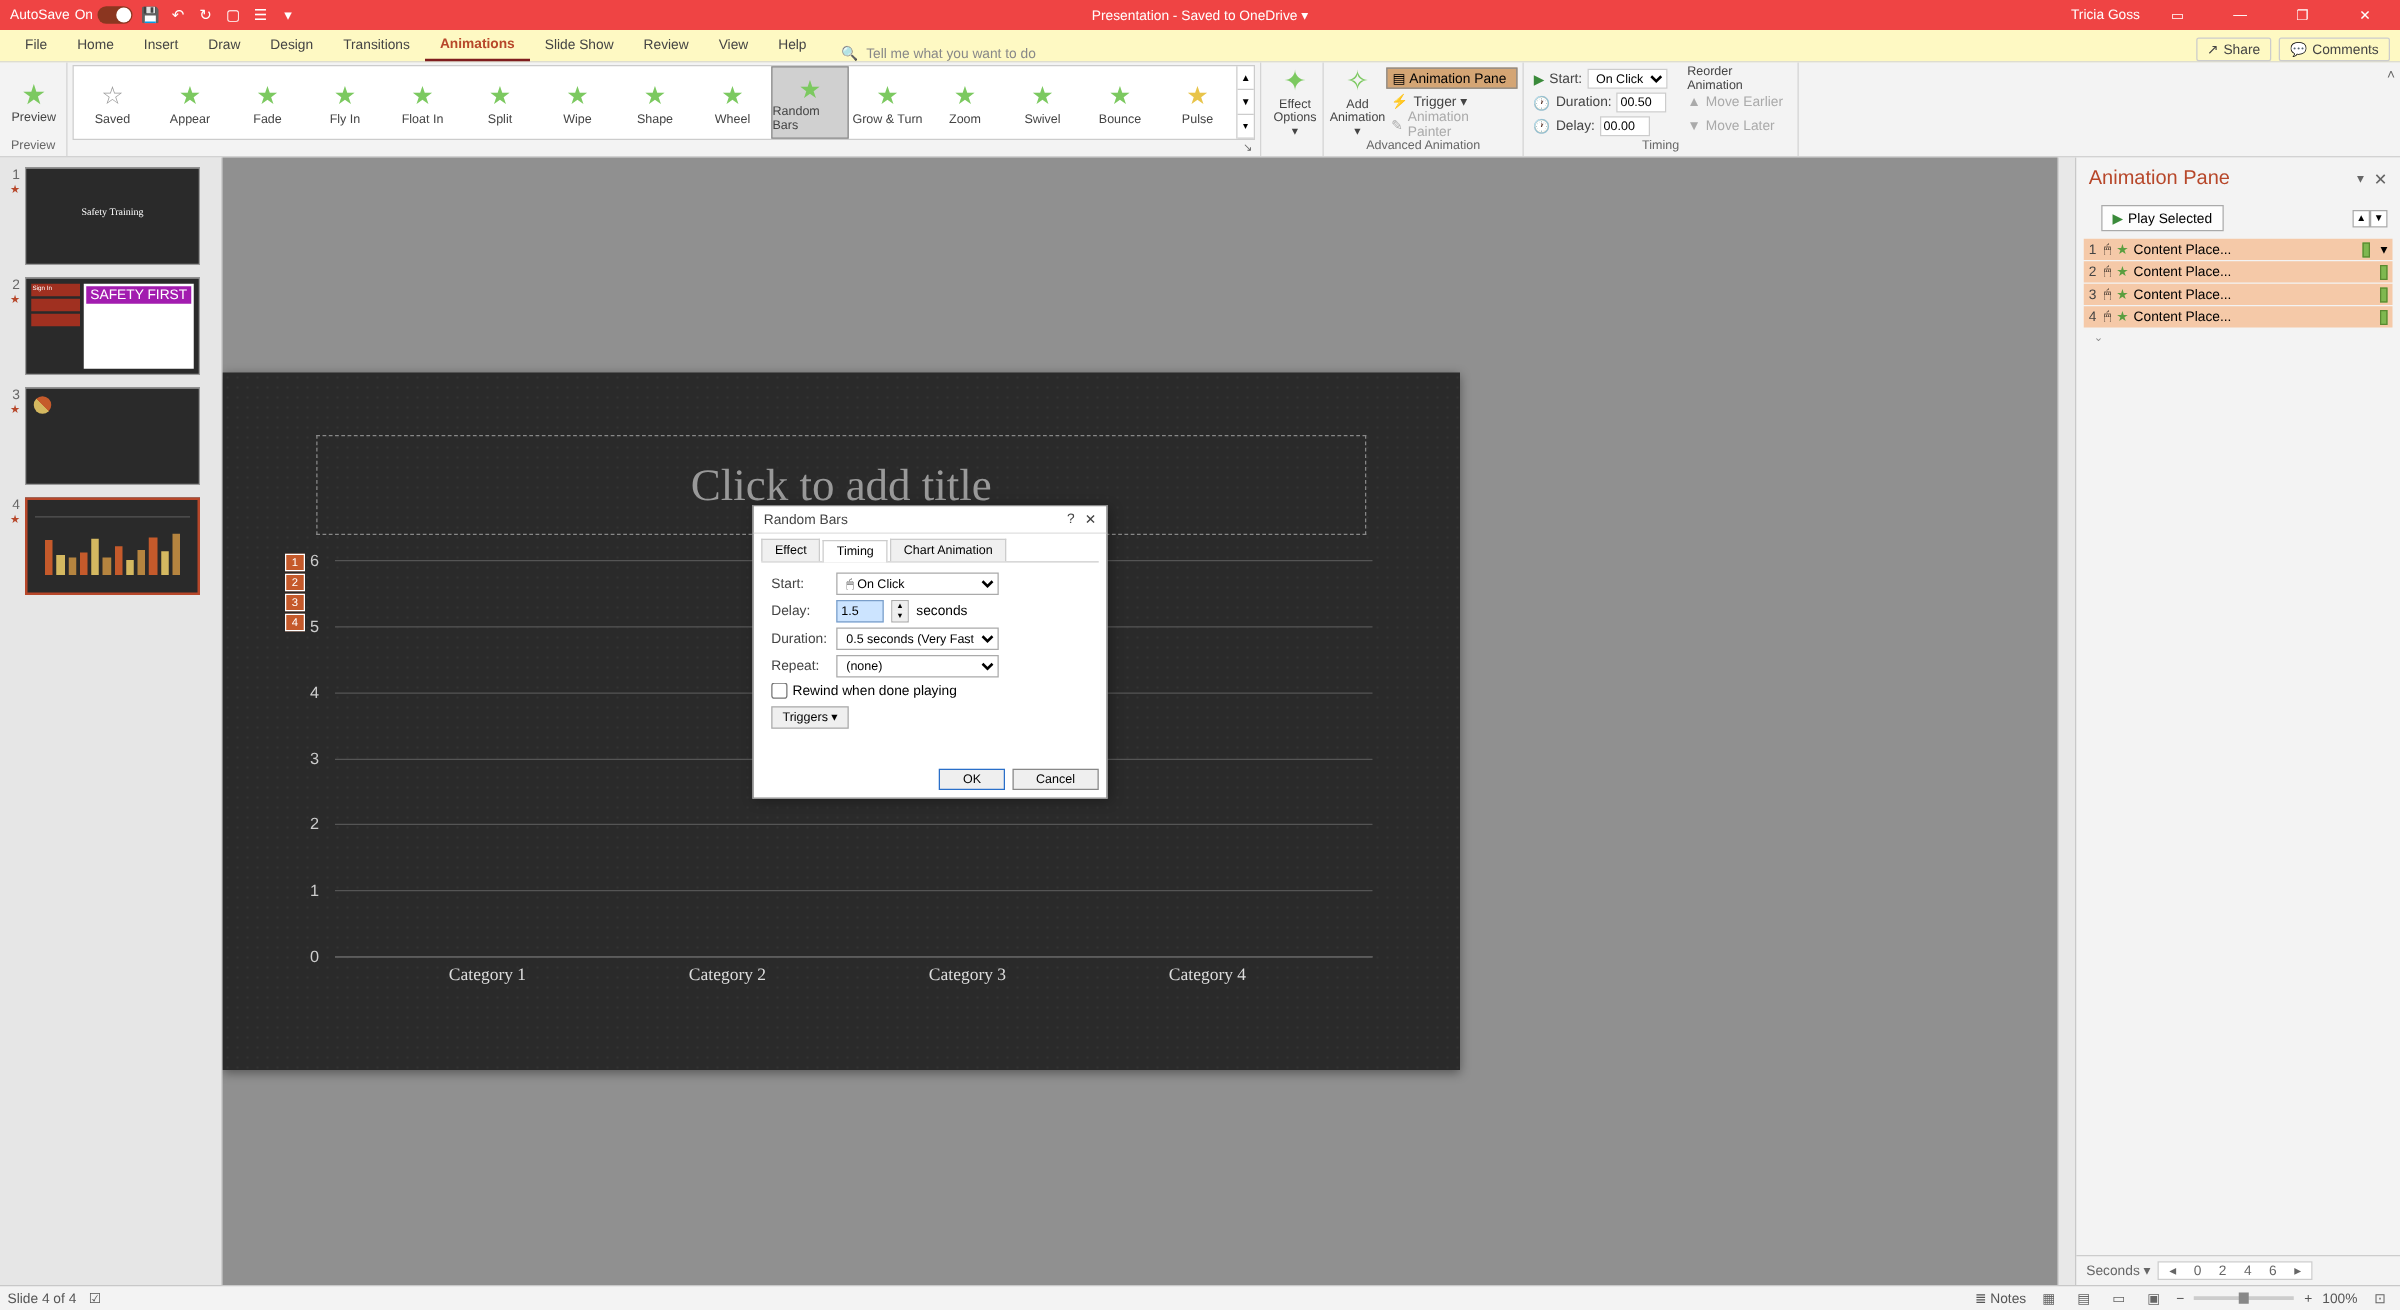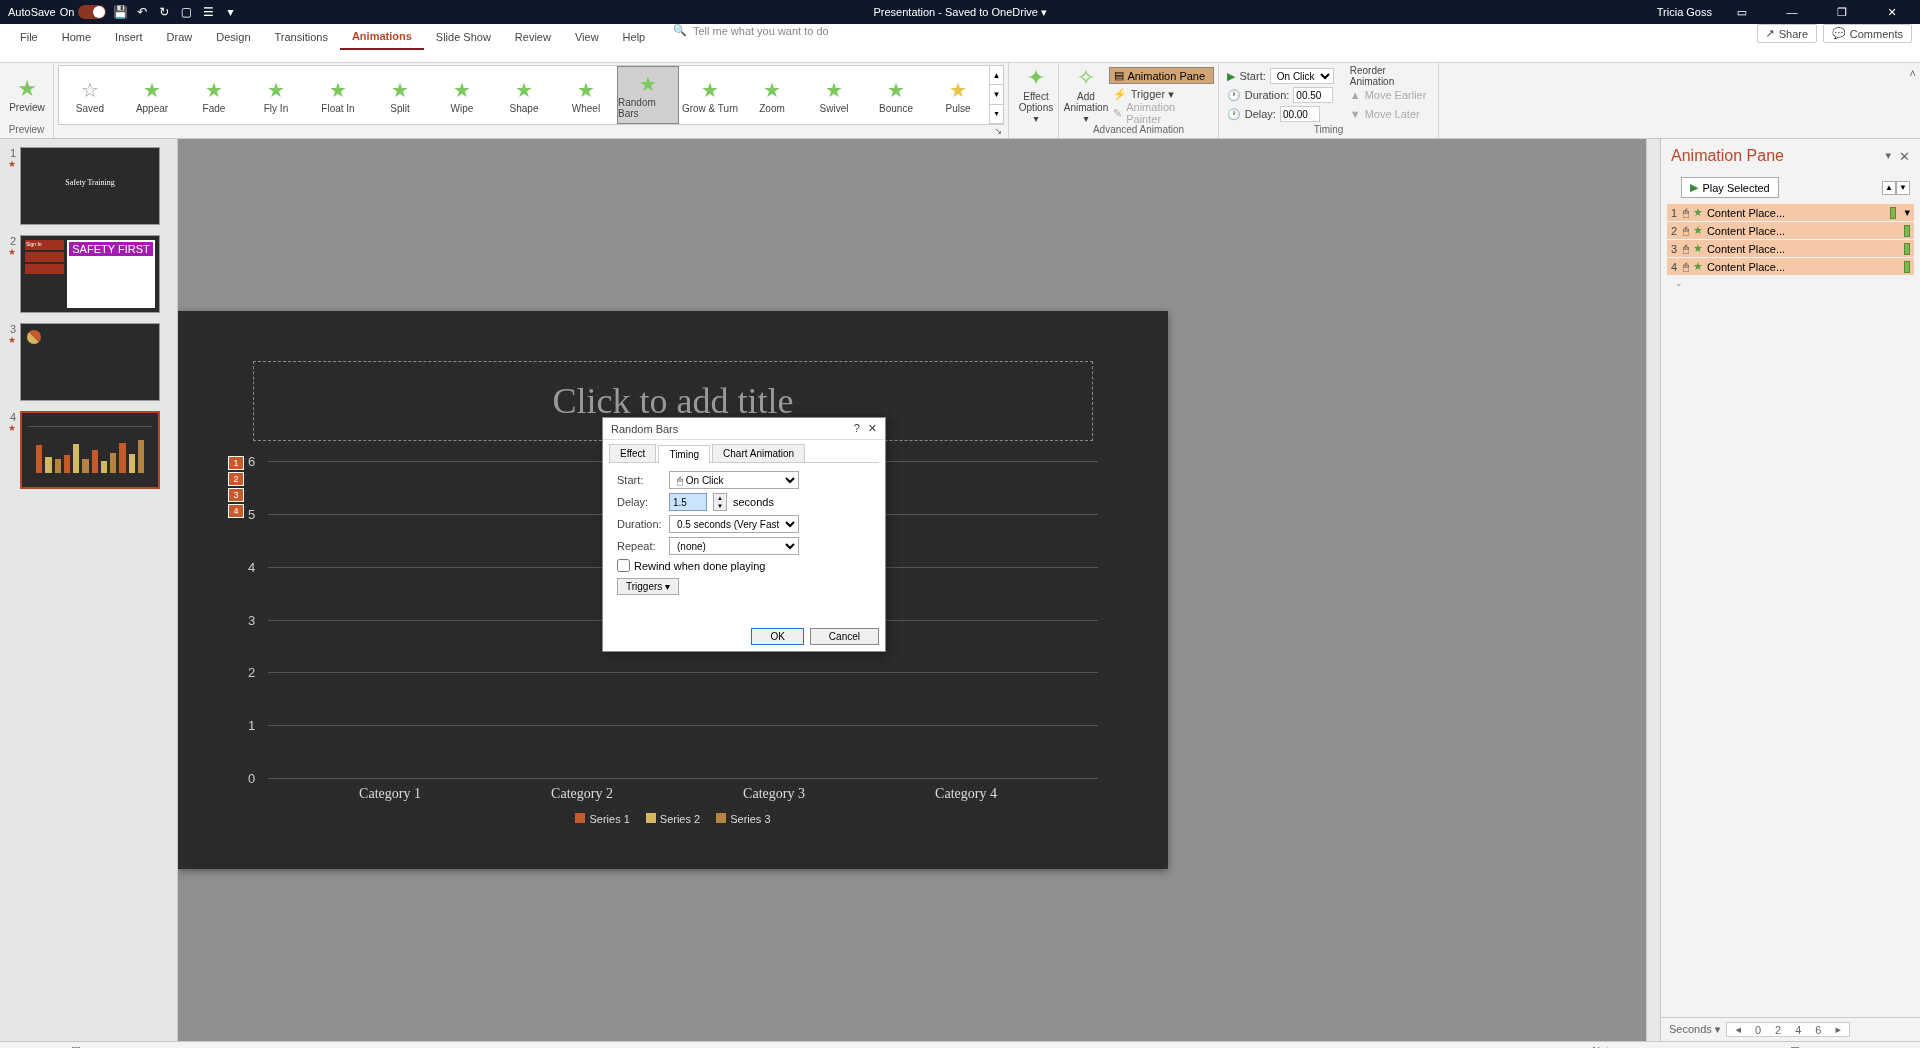--- a/index.html
+++ b/index.html
@@ -1,30 +1,30 @@
 <!DOCTYPE html>
 <html><head>
 <meta charset="utf-8">
 <style>
 *{margin:0;padding:0;box-sizing:border-box;font-family:"Segoe UI",Arial,sans-serif;font-size:11px;user-select:none}
 body{width:1920px;height:1048px;background:#e6e6e6;overflow:hidden;position:relative}
 
 
-.titlebar{height:24px;background:#0f172a;display:flex;align-items:center;color:#fff;position:relative}
+.titlebar{height:24px;background:#ef4444;display:flex;align-items:center;color:#fff;position:relative}
 .titlebar-left{display:flex;align-items:center;gap:6px;padding-left:8px}
 .autosave-toggle{display:flex;align-items:center;gap:4px;font-size:10px}
 .toggle-switch{width:28px;height:14px;background:#8b3620;border-radius:7px;position:relative;display:inline-block}
 .toggle-knob{position:absolute;right:1px;top:1px;width:12px;height:12px;background:#fff;border-radius:50%}
 .qat-icon{width:16px;height:16px;display:inline-flex;align-items:center;justify-content:center;color:#fff;font-size:12px}
 .titlebar-center{position:absolute;left:50%;transform:translateX(-50%);font-size:11px;display:flex;align-items:center;gap:4px}
 .titlebar-right{margin-left:auto;display:flex;align-items:center;gap:10px;padding-right:8px}
 .win-btn{width:40px;height:24px;display:flex;align-items:center;justify-content:center;color:#fff;font-size:11px}
 
 
-.menubar{height:39px;background:#ffffff;display:flex;align-items:flex-start;padding:0 8px;gap:0;border-bottom:1px solid #d4d4d4}
+.menubar{height:26px;background:#fef9c3;display:flex;align-items:flex-end;padding:0 8px;gap:0;border-bottom:1px solid #d4d4d4}
 .menu-tab{padding:0 12px;height:26px;display:flex;align-items:center;color:#444;cursor:pointer}
 .menu-tab.active{color:#b7472a;border-bottom:2px solid #7f1d1d;font-weight:700}
 .menubar-right{margin-left:auto;display:flex;gap:6px}
 .share-btn{padding:2px 8px;border:1px solid #ccc;border-radius:2px;color:#444;display:flex;align-items:center;gap:4px}
 .search-box{display:flex;align-items:center;gap:6px;color:#888;margin-left:16px}
 
 
 .ribbon{height:76px;background:#f3f3f3;border-bottom:1px solid #c8c8c8;display:flex}
 .ribbon-group{border-right:1px solid #d4d4d4;display:flex;flex-direction:column;padding:2px 4px;position:relative}
 .ribbon-group-label{text-align:center;font-size:10px;color:#666;height:14px;position:absolute;bottom:0;left:0;right:0}
@@ -449,25 +449,20 @@
               <div class="bar s3" style="height: 50%;"></div>
               <div class="x-label">Category 3</div>
             </div>
             <div class="bars-group" style="left: 628px;">
               <div class="bar s1" style="height: 75%;"></div>
               <div class="bar s2" style="height: 46.6667%;"></div>
               <div class="bar s3" style="height: 83.3333%;"></div>
               <div class="x-label">Category 4</div>
             </div>
           </div>
-        <div class="legend" id="legend">
-            <span><span class="legend-sq" style="background:#c55a2b"></span>Series 1</span>
-            <span><span class="legend-sq" style="background:#d4b860"></span>Series 2</span>
-            <span><span class="legend-sq" style="background:#b5843f"></span>Series 3</span>
-          </div>
       </div>
     </div>
   </div>
 
   <div class="vscroll"></div>
 
   <div class="anim-pane">
     <div class="pane-header">
       <span class="pane-title">Animation Pane</span>
       <span style="display:flex;gap:8px">

